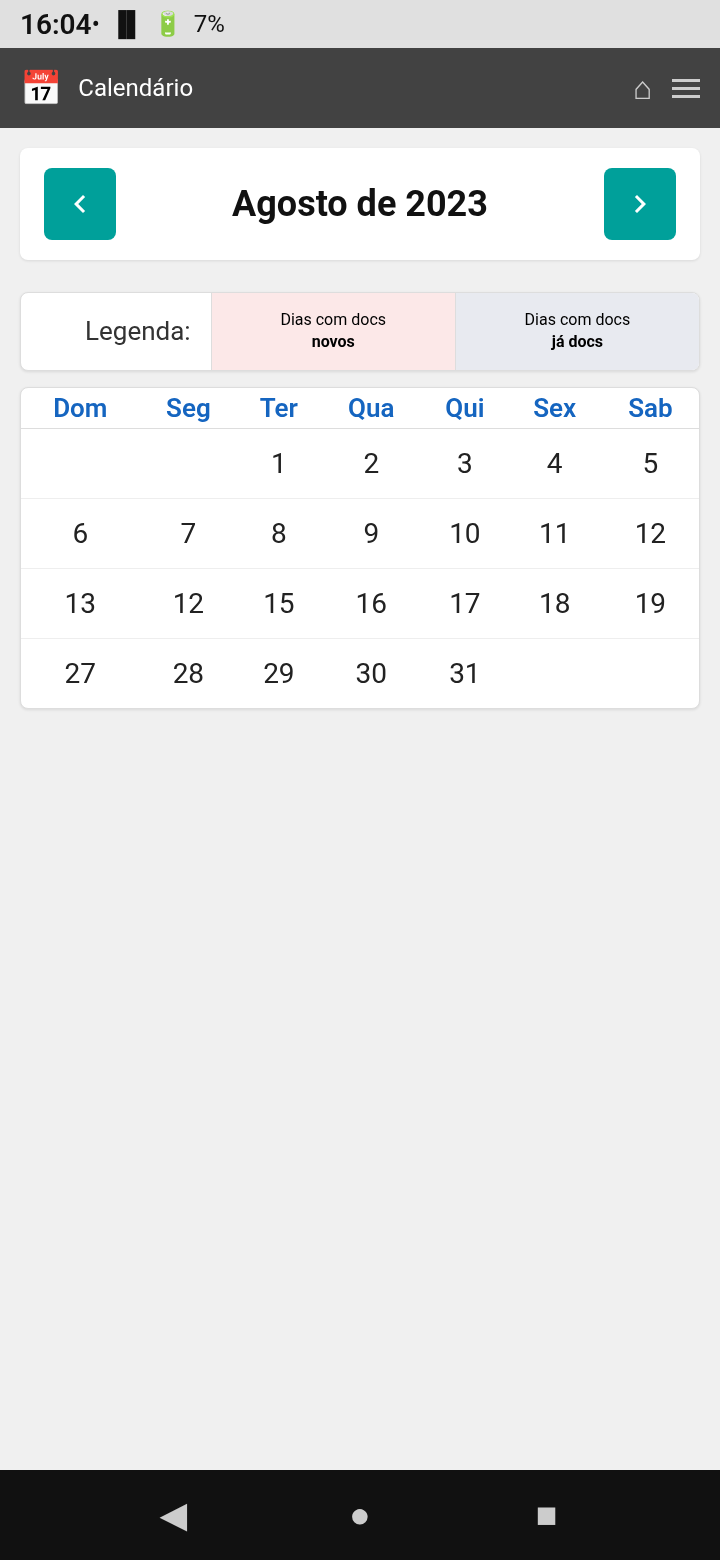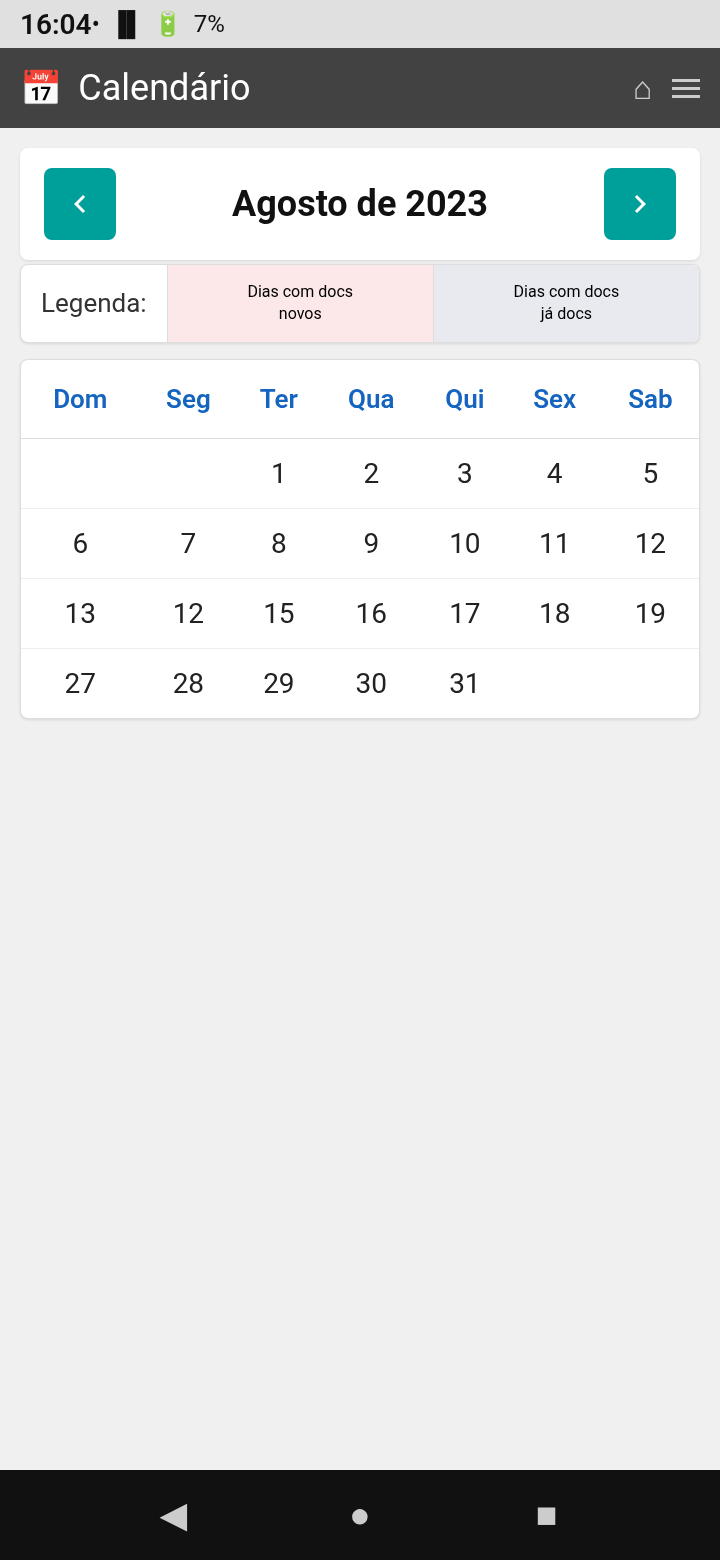--- a/index.html
+++ b/index.html
@@ -43,21 +43,21 @@
       align-items: center;
       padding: 0 20px;
       justify-content: space-between;
     }
     .app-bar-left {
       display: flex;
       align-items: center;
       gap: 16px;
     }
     .app-bar-title {
-      font-size: 36px;
+      font-size: 24px;
       color: #fff;
       font-weight: 400;
     }
     .app-bar-right {
       display: flex;
       align-items: center;
       gap: 20px;
     }
     .icon-home {
       color: #ccc;
@@ -86,21 +86,21 @@
     }
 
     
     .nav-card {
       background: #fff;
       border-radius: 8px;
       padding: 20px 24px;
       display: flex;
       align-items: center;
       justify-content: space-between;
-      margin-bottom: 4px;
+      margin-bottom: 32px;
       box-shadow: 0 1px 3px rgba(0,0,0,0.1);
     }
     .nav-btn {
       background: #00a09a;
       border: none;
       border-radius: 8px;
       width: 72px;
       height: 72px;
       display: flex;
       align-items: center;
@@ -121,20 +121,21 @@
     
     .legend-card {
       background: #fff;
       border-radius: 8px;
       margin-bottom: 16px;
       display: flex;
       align-items: stretch;
       overflow: hidden;
       box-shadow: 0 1px 3px rgba(0,0,0,0.1);
       border: 1px solid #ddd;
+      padding-left: 44px;
     }
     .legend-label {
       padding: 20px 20px;
       font-size: 26px;
       color: #333;
       display: flex;
       align-items: center;
       border-right: 1px solid #ddd;
     }
     .legend-item {
@@ -148,40 +149,40 @@
       line-height: 1.4;
     }
     .legend-item.new-docs {
       background: #fce8e8;
       border-right: 1px solid #ddd;
     }
     .legend-item.read-docs {
       background: #e8eaf0;
     }
     .legend-item strong {
-      font-weight: 400;
+      font-weight: 700;
     }
 
     
     .calendar-card {
       background: #fff;
       border-radius: 8px;
       overflow: hidden;
       box-shadow: 0 1px 3px rgba(0,0,0,0.1);
       border: 1px solid #ddd;
     }
     .calendar-table {
       width: 100%;
       border-collapse: collapse;
     }
     .calendar-table th {
       color: #1565c0;
       font-size: 26px;
       font-weight: 600;
-      padding: 24px 0;
+      padding: 5px 0;
       text-align: center;
       border-bottom: 1px solid #ddd;
     }
     .calendar-table td {
       text-align: center;
       font-size: 28px;
       color: #222;
       padding: 18px 0;
       border-bottom: 1px solid #eee;
       cursor: pointer;

